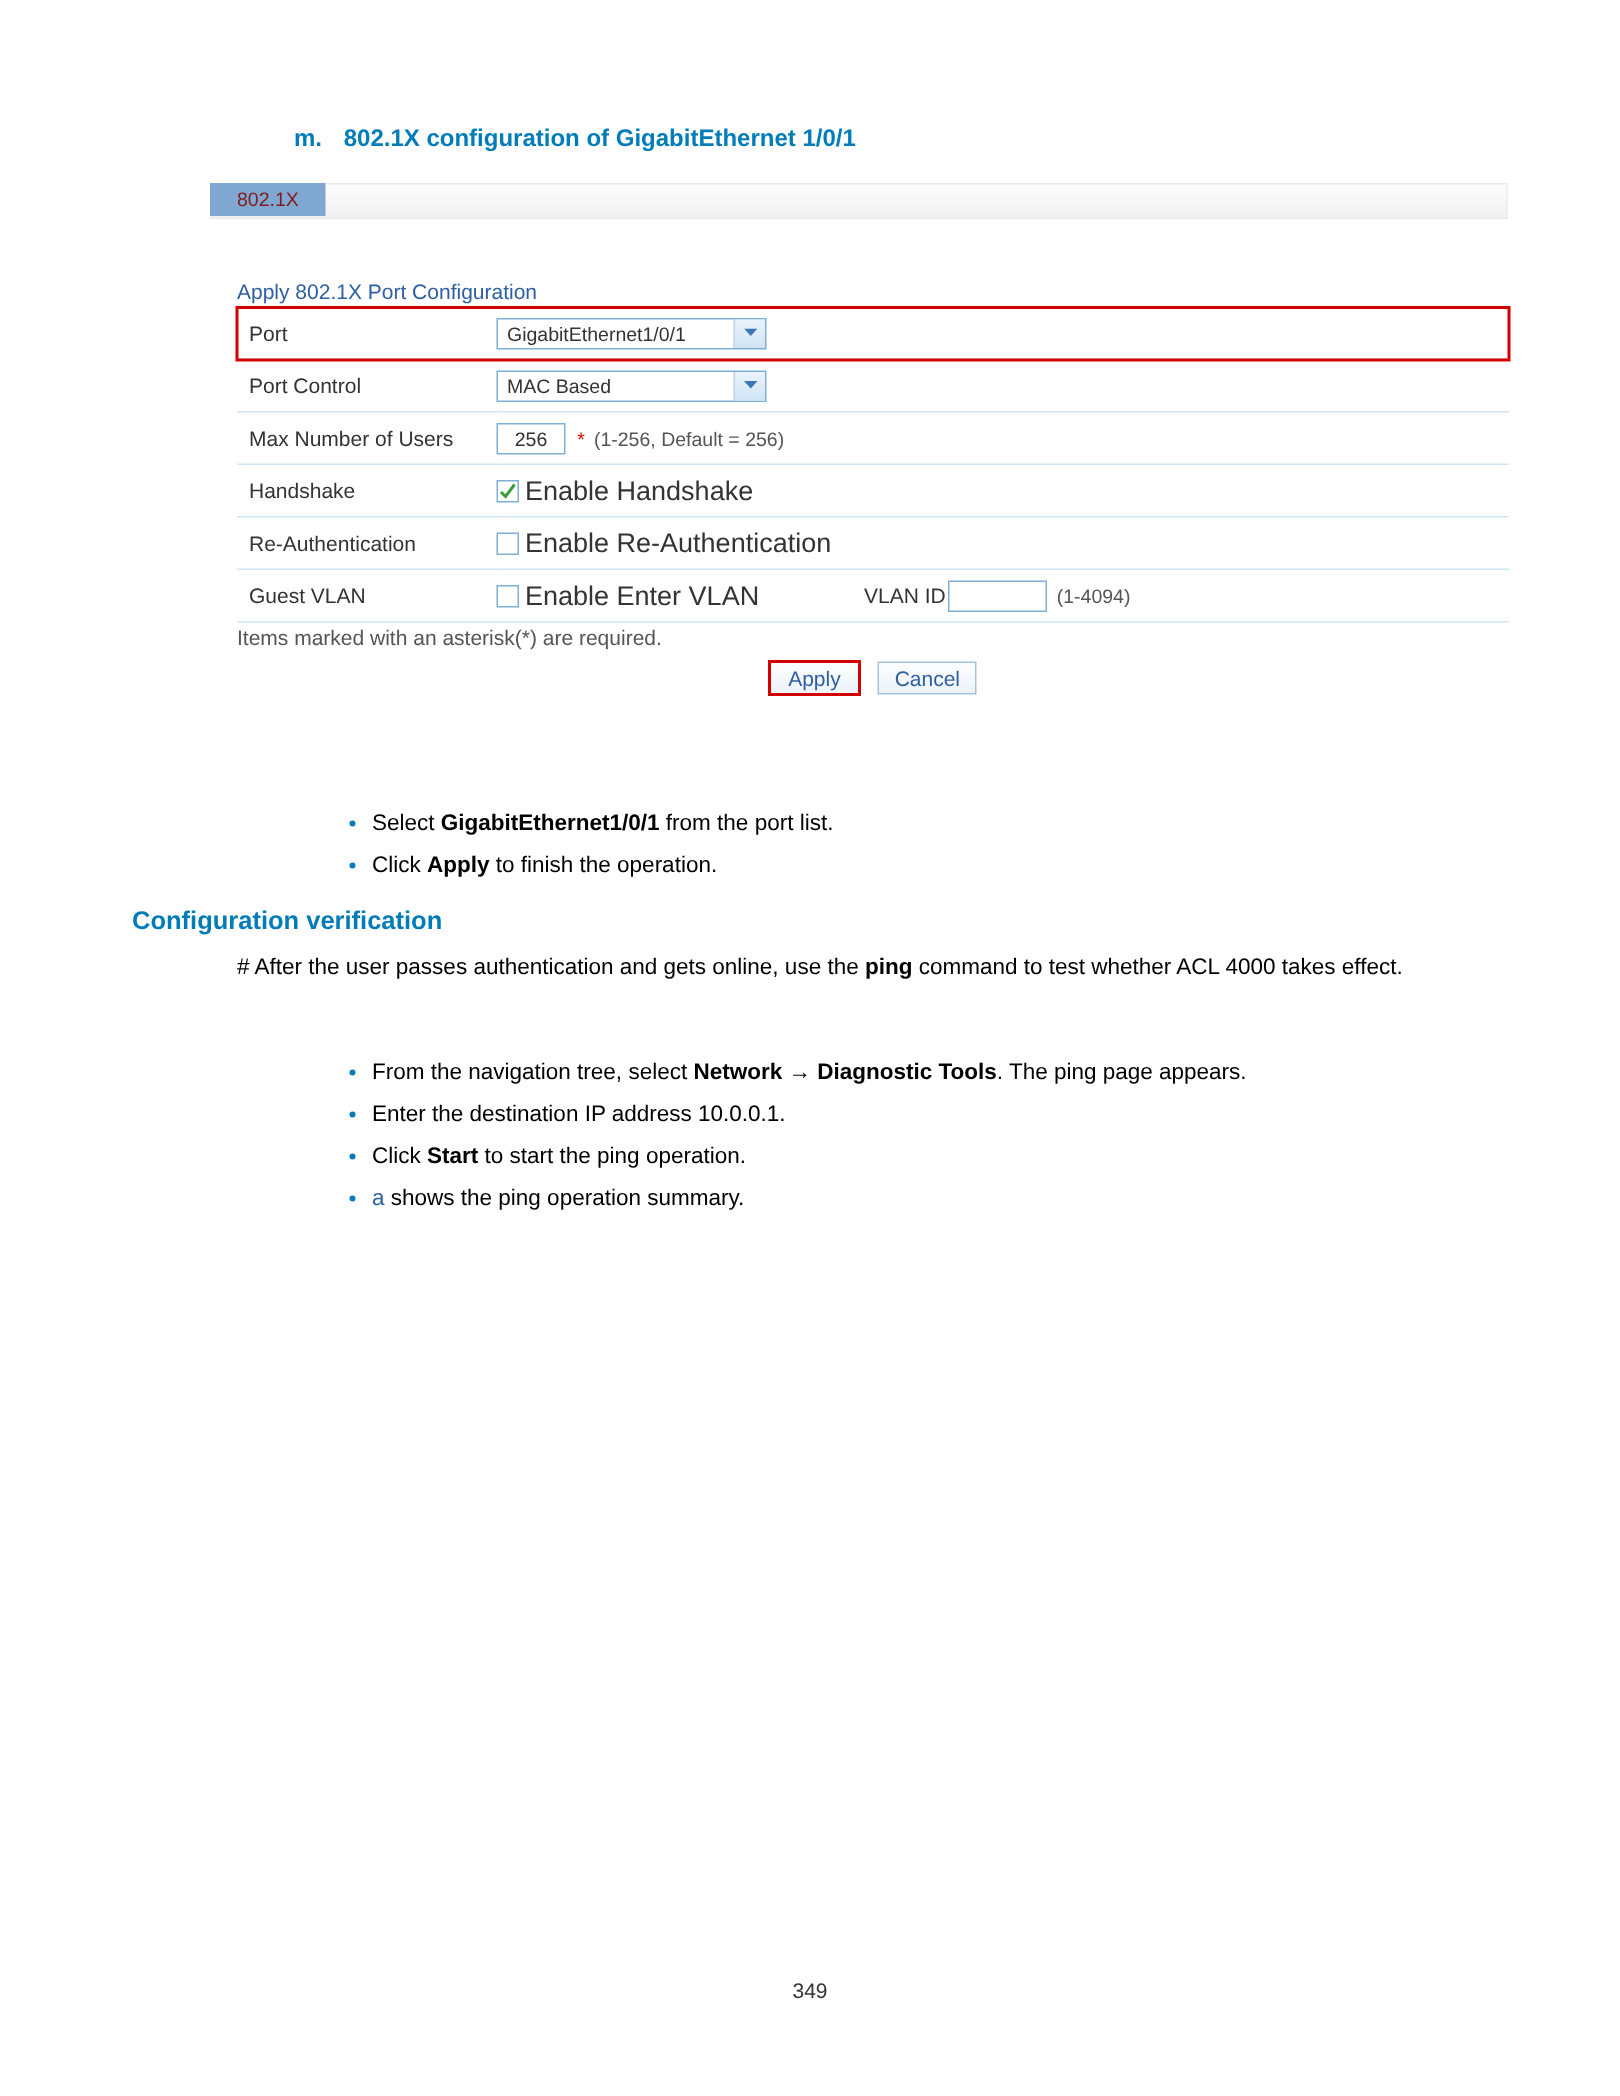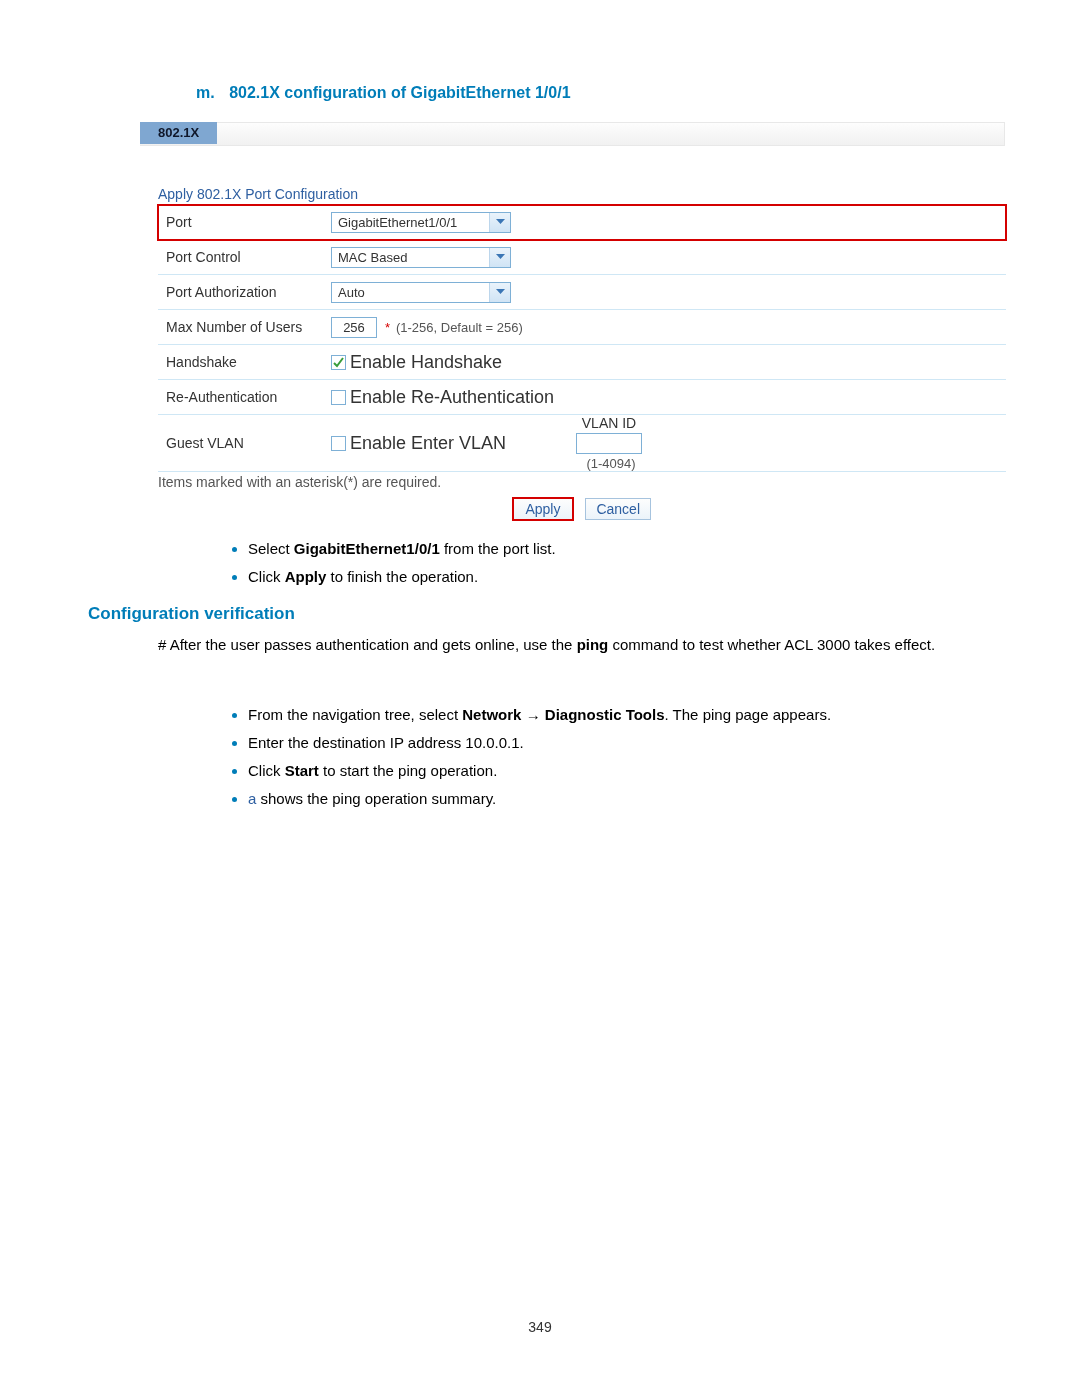--- a/index.html
+++ b/index.html
@@ -42,25 +42,24 @@
     border-left: none;
     position: relative;
   }
   .tab {
     position: absolute;
     top: -1px;
     left: 0;
     height: 22px;
     padding: 0 18px;
     background: #7fa7d1;
-    color: #0f172a;
+    color: #7f1d1d;
     font-size: 13px;
     line-height: 22px;
     font-family: Arial, sans-serif;
-    font-weight: bold;
   }
   .panel {
     margin-top: 40px;
   }
   .panel-title {
     color: #2e5fa1;
     font-size: 14px;
     font-family: Arial, sans-serif;
     margin-left: 18px;
   }
@@ -164,21 +163,20 @@
     top: 0;
   }
   .cb-label {
     font-size: 18px;
     color: #333;
   }
   .vlan-group {
     display: inline-flex;
     align-items: center;
     gap: 2px;
-    flex-direction: column;
   }
   .vlan-group .vlan-label {
     font-size: 14px;
   }
   .footer-note {
     font-size: 14px;
     color: #555;
     margin-top: 2px;
     margin-left: 18px;
   }
@@ -288,34 +286,20 @@
               <div class="sel-arrow">
                 <svg width="9" height="6" viewBox="0 0 9 6">
                       <path d="M0 0 L4.5 5 L9 0 Z" fill="#3b76b5"></path>
                     </svg>
               </div>
             </div>
           </td>
           <td class="extra-cell"></td>
         </tr>
 
-        <tr>
-          <th>Port Authorization</th>
-          <td class="sel-cell">
-            <div class="select-widget">
-              <div class="sel-value">Auto</div>
-              <div class="sel-arrow">
-                <svg width="9" height="6" viewBox="0 0 9 6">
-                      <path d="M0 0 L4.5 5 L9 0 Z" fill="#3b76b5"></path>
-                    </svg>
-              </div>
-            </div>
-          </td>
-          <td class="extra-cell"></td>
-        </tr>
 
         <tr>
           <th>Max Number of Users</th>
           <td class="sel-cell" colspan="2">
             <input class="text-input" value="256" style="">
             <span class="red-star">*</span><span class="hint">(1-256, Default = 256)</span>
           </td>
         </tr>
 
         <tr>
@@ -366,21 +350,21 @@
       <span>Select </span><b>GigabitEthernet1/0/1</b><span> from the port list.</span>
     </li>
     <li>
       <span>Click </span><b>Apply</b><span> to finish the operation.</span>
     </li>
   </ul>
 
   <div class="section-heading">Configuration verification</div>
 
   <div class="body-text">
-    <span># After the user passes authentication and gets online, use the </span><b>ping</b><span> command to test whether ACL 3000 takes effect.</span>
+    <span># After the user passes authentication and gets online, use the </span><b>ping</b><span> command to test whether ACL 4000 takes effect.</span>
   </div>
 
   <ul class="bullets set2" style="top:688px;">
     <li>
       <span>From the navigation tree, select </span><b>Network</b><span> → </span><b>Diagnostic Tools</b><span>. The ping page appears.</span>
     </li>
     <li>
       <span>Enter the destination IP address 10.0.0.1.</span>
     </li>
     <li>

